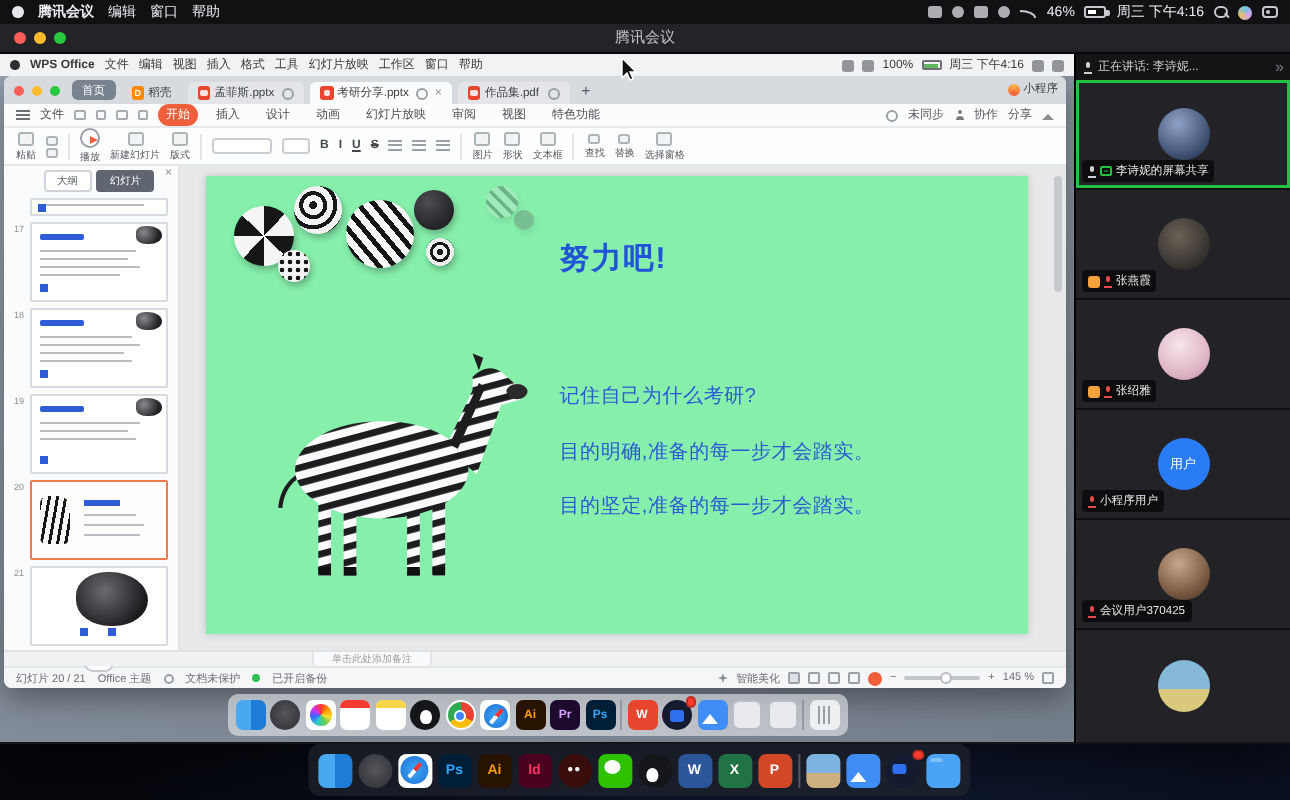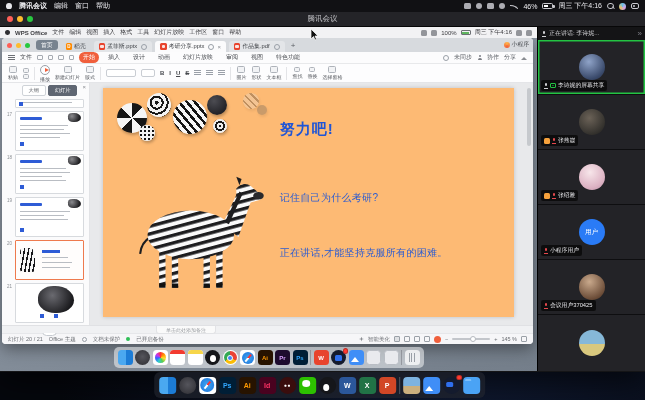--- a/index.html
+++ b/index.html
@@ -98,21 +98,21 @@
 .tln{position:absolute;left:4px;height:1px;background:#b9bdc3}
 .tblob{position:absolute;right:2px;top:1px;width:13px;height:9px;background:radial-gradient(circle at 30% 35%,#8a8a8e,#222225 70%);border-radius:40% 60% 55% 45%}
 .tsq{position:absolute;width:4px;height:4px;background:#2e5cd6}
 .mzeb{position:absolute;left:4px;top:7px;width:15px;height:24px;background:repeating-linear-gradient(100deg,#17171a 0 1.5px,#f7f7f7 1.5px 4px);border-radius:4px 6px 3px 3px}
 .mtt{position:absolute;left:26px;top:9px;width:18px;height:2.5px;background:#2e5cd6}
 .bblob{position:absolute;left:22px;top:2px;width:36px;height:27px;background:radial-gradient(circle at 40% 35%,#6a6a70,#1a1a1d 75%);border-radius:45% 55% 50% 50%}
 .addslide{align-self:center;margin-top:1px;width:15px;height:9px;border:1px solid #c6cad0;border-radius:5px;color:#70747a;font-size:7px;line-height:7px;text-align:center;background:#fff;flex:none}
 
 .canvas{flex:1;position:relative;background:#e8e9eb}
 .canvas-scroll{position:absolute;right:2px;top:5px;width:4px;height:58px;background:#c6c9cd;border-radius:2px}
-.slide{position:absolute;left:13px;right:19px;top:5px;bottom:8px;background:#fdba74;box-shadow:0 0 4px rgba(0,0,0,.18)}
+.slide{position:absolute;left:13px;right:19px;top:5px;bottom:8px;background:#86efac;box-shadow:0 0 4px rgba(0,0,0,.18)}
 .s-title{position:absolute;left:43%;top:14%;font-size:15px;font-weight:bold;color:#1f55d6;letter-spacing:1px}
 .s-line{position:absolute;left:43%;font-size:10px;color:#2a5bd2;letter-spacing:.3px}
 .l1{top:45%}.l2{top:57%}.l3{top:69%}
 .balloons{position:absolute;left:3%;top:2%;width:44%;height:32%}
 .bl{position:absolute;border-radius:50%;box-shadow:1px 2px 3px rgba(0,0,0,.25)}
 .b1{left:2px;top:10px;width:30px;height:30px;background:repeating-conic-gradient(#161616 0 12%,#f5f5f5 0 25%)}
 .b2{left:32px;top:0;width:24px;height:24px;background:repeating-radial-gradient(circle at 40% 40%,#181818 0 2px,#f2f2f2 2px 5px)}
 .b3{left:58px;top:7px;width:34px;height:34px;background:repeating-linear-gradient(50deg,#141414 0 2.5px,#f6f6f6 2.5px 6px)}
 .b4{left:92px;top:2px;width:20px;height:20px;background:radial-gradient(circle at 35% 30%,#4c4c52,#232328 70%)}
 .b5{left:24px;top:32px;width:16px;height:16px;background:#f4f4f4 radial-gradient(#141414 1px,transparent 1.3px);background-size:4px 4px}
@@ -487,21 +487,22 @@
                   <ellipse cx="68" cy="60" rx="41" ry="23" fill="url(#zp)"></ellipse>
                   <path d="M98 50 L113 18 L126 25 L113 62 Z" fill="url(#zp)"></path>
                   <path d="M111 16 q7 -7 14 -2 l9 8 q3 3 -1 5 l-11 3 q-7 2 -11 -3 z" fill="url(#zp)"></path>
                   <ellipse cx="132" cy="23" rx="5" ry="3.6" fill="#2a2a2c"></ellipse>
                   <path d="M114 13 l-3 -8 5 2 z" fill="#1d1d1f"></path>
                   <path d="M100 48 L114 19 l3 2 -13 29 z" fill="#1d1d1f"></path>
                 </svg>
               </div>
               <div class="s-title">努力吧!</div>
               <div class="s-line l1">记住自己为什么考研?</div>
-              <div class="s-line l3">正在讲话,才能坚持克服所有的困难。</div>
+              <div class="s-line l2">目的明确,准备的每一步才会踏实。</div>
+              <div class="s-line l3">目的坚定,准备的每一步才会踏实。</div>
             </div>
             <span class="canvas-scroll"></span>
           </div>
         </div>
 
         <div class="notesrow">
           <span class="notes-tab">单击此处添加备注</span>
         </div>
 
         <div class="statusrow">

